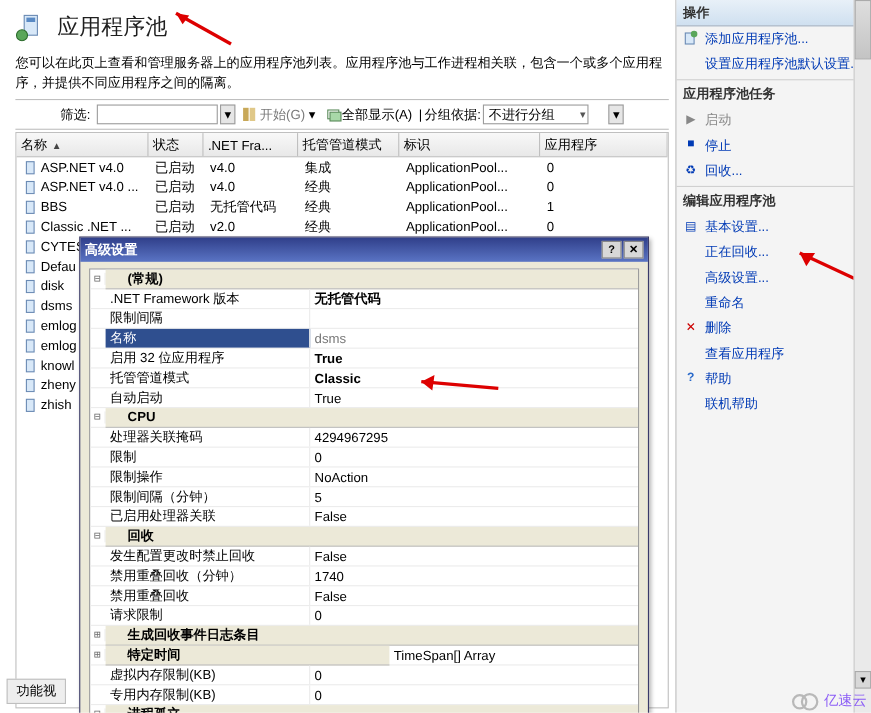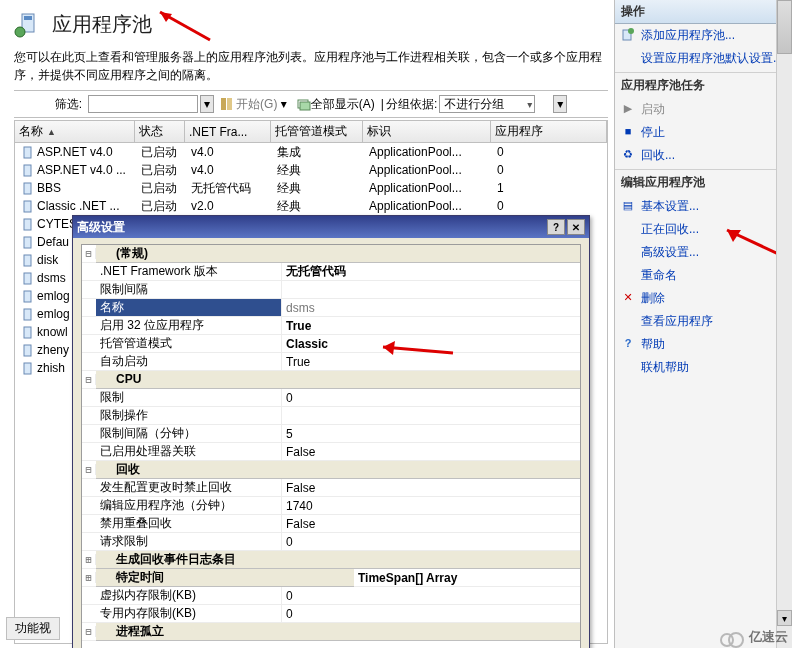--- a/index.html
+++ b/index.html
@@ -56,21 +56,21 @@
   .r-title { background:linear-gradient(#e8f0f8,#cfe0f0); border-bottom:1px solid #a0b0c0; padding:3px 6px; font-weight:bold; color:#333;}
   .r-item { display:flex; padding:3px 6px; color:#003ab5; cursor:pointer; gap:6px;}
   .r-item.disabled { color:#888; cursor:default;}
   .r-heading { padding:4px 6px; font-weight:bold; color:#333; border-top:1px solid #d0d0d0; margin-top:2px;}
   .r-icon { width:14px; height:14px; display:flex; align-items:center; justify-content:center; font-size:11px;}
   .r-del { color:#c00;}
   .scrollbar-stub { position:absolute; right:0; top:0; bottom:0; width:16px; background:#eaeaea; border-left:1px solid #cacaca;}
   .scroll-grip { position:absolute; top:0; left:0; right:0; height:54px; background:linear-gradient(#dedede,#c4c4c4); border:1px solid #aaa;}
   .scroll-dn { position:absolute; bottom:22px; left:0; right:0; height:16px; background:#d8d8d8; border:1px solid #aaa; display:flex;align-items:center;justify-content:center;font-size:10px;}
 
-  .watermark { position:absolute; right:4px; bottom:2px; color:#737373; font-size:13px; font-weight:bold; display:flex; align-items:flex-end; gap:3px;}
+  .watermark { position:absolute; right:4px; bottom:2px; color:#8b5cf6; font-size:13px; font-weight:normal; display:flex; align-items:flex-start; gap:3px;}
   .wm-logo { width:26px; height:16px; position:relative;}
   .wm-logo::before,.wm-logo::after { content:""; position:absolute; border:2px solid #b8b8b8; border-radius:50%;}
   .wm-logo::before { width:10px; height:10px; left:0; top:3px;}
   .wm-logo::after { width:12px; height:12px; left:8px; top:2px;}
 
   
   .arrow-svg { position:absolute; pointer-events:none; }
 </style>
 </head>
 <body>
@@ -344,26 +344,32 @@
             <span class="pg-tree"></span>
             <span class="pg-label">自动启动</span>
             <span class="pg-val">True</span>
           </div>
           <div class="pg-row">
             <span class="pg-tree">⊟</span>
             <span class="pg-cat" style="flex:1">CPU</span>
           </div>
           <div class="pg-row">
             <span class="pg-tree"></span>
+            <span class="pg-label">处理器关联掩码</span>
+            <span class="pg-val">4294967295</span>
+          </div>
+          <div class="pg-row">
+            <span class="pg-tree"></span>
             <span class="pg-label">限制</span>
             <span class="pg-val">0</span>
           </div>
           <div class="pg-row">
             <span class="pg-tree"></span>
             <span class="pg-label">限制操作</span>
+            <span class="pg-val">NoAction</span>
           </div>
           <div class="pg-row">
             <span class="pg-tree"></span>
             <span class="pg-label">限制间隔（分钟）</span>
             <span class="pg-val">5</span>
           </div>
           <div class="pg-row">
             <span class="pg-tree"></span>
             <span class="pg-label">已启用处理器关联</span>
             <span class="pg-val">False</span>
@@ -372,41 +378,41 @@
             <span class="pg-tree">⊟</span>
             <span class="pg-cat" style="flex:1">回收</span>
           </div>
           <div class="pg-row">
             <span class="pg-tree"></span>
             <span class="pg-label">发生配置更改时禁止回收</span>
             <span class="pg-val">False</span>
           </div>
           <div class="pg-row">
             <span class="pg-tree"></span>
-            <span class="pg-label">编辑应用程序池（分钟）</span>
+            <span class="pg-label">禁用重叠回收（分钟）</span>
             <span class="pg-val">1740</span>
           </div>
           <div class="pg-row">
             <span class="pg-tree"></span>
             <span class="pg-label">禁用重叠回收</span>
             <span class="pg-val">False</span>
           </div>
           <div class="pg-row">
             <span class="pg-tree"></span>
             <span class="pg-label">请求限制</span>
             <span class="pg-val">0</span>
           </div>
           <div class="pg-row">
             <span class="pg-tree">⊞</span>
             <span class="pg-cat" style="flex:1">生成回收事件日志条目</span>
           </div>
           <div class="pg-row">
             <span class="pg-tree">⊞</span>
             <span class="pg-cat" style="flex:1">特定时间</span>
-            <span class="pg-val" style="font-weight:bold">TimeSpan[] Array</span>
+            <span class="pg-val" style="font-weight:normal">TimeSpan[] Array</span>
           </div>
           <div class="pg-row">
             <span class="pg-tree"></span>
             <span class="pg-label">虚拟内存限制(KB)</span>
             <span class="pg-val">0</span>
           </div>
           <div class="pg-row">
             <span class="pg-tree"></span>
             <span class="pg-label">专用内存限制(KB)</span>
             <span class="pg-val">0</span>

